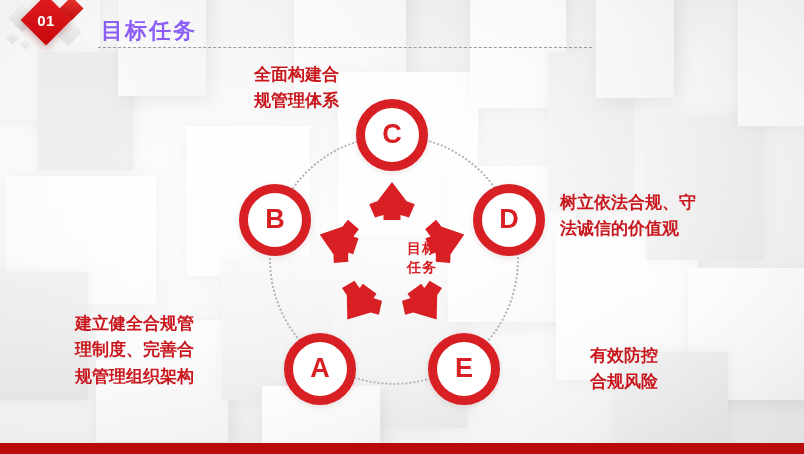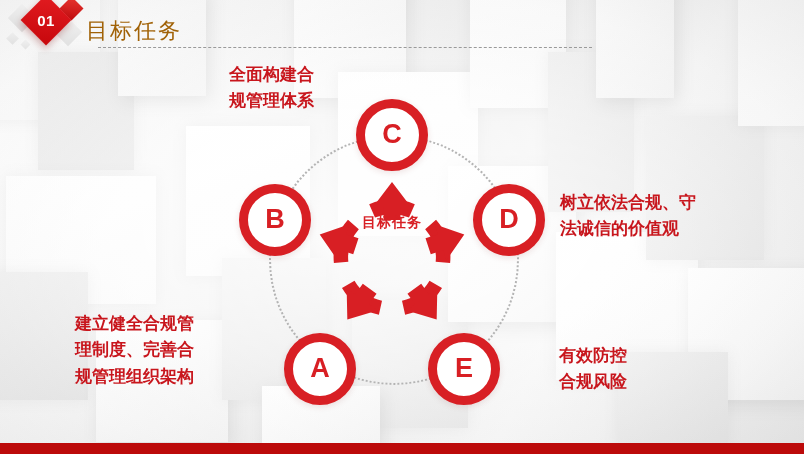--- a/index.html
+++ b/index.html
@@ -62,24 +62,24 @@
     left: 57px; top: 6px; width: 17px; height: 17px;
     background: linear-gradient(140deg, #e8352f 0%, #c10d10 100%);
   }
   .dia-g1 { left: 6px;  top: 14px; width: 20px; height: 20px; background: linear-gradient(135deg,#efefef,#dddddd); }
   .dia-g2 { left: 52px; top: 28px; width: 20px; height: 20px; background: linear-gradient(135deg,#f3f3f3,#e0e0e0); }
   .dia-g3 { left: 2px;  top: 40px; width: 9px;  height: 9px;  background: linear-gradient(135deg,#eeeeee,#e1e1e1); }
   .dia-g4 { left: 16px; top: 47px; width: 7px;  height: 7px;  background: linear-gradient(135deg,#f0f0f0,#e3e3e3); }
 
   .hdr-title {
     position: absolute;
-    left: 86px; top: 16px;
+    left: 101px; top: 16px;
     font-size: 22px;
-    font-weight: normal;
-    color: #a16207;
+    font-weight: bold;
+    color: #8b5cf6;
     letter-spacing: 2px;
   }
   .hdr-rule {
     position: absolute;
     left: 98px; top: 47px;
     width: 494px; height: 0;
     border-top: 1px dashed #9a9a9a;
   }
 
   
@@ -128,21 +128,22 @@
     position: absolute;
     left: 91px; top: 91px;
     width: 158px; height: 158px;
   }
   .hub-core {
     position: absolute;
     left: 34px; top: 34px;
     width: 90px; height: 90px;
     border-radius: 50%;
     display: flex;
-    align-items: flex-start;
+    flex-direction: column;
+    align-items: flex-end;
     justify-content: center;
   }
   .hub-l1, .hub-l2 {
     font-size: 14px;
     font-weight: bold;
     color: #d81f24;
     line-height: 1.35;
     letter-spacing: 1px;
   }
 
@@ -150,23 +151,23 @@
   .callout {
     position: absolute;
     color: #c8161d;
     font-size: 17px;
     font-weight: bold;
     line-height: 1.55;
     white-space: pre-line;
   }
   .c-a { left: 42px;  top: 311px; width: 185px; text-align: center; }
   .c-b { left: 104px; top: 190px; width: 110px; text-align: left; }
-  .c-c { left: 204px; top: 62px;  width: 135px; text-align: center; }
+  .c-c { left: 204px; top: 62px;  width: 135px; text-align: right; }
   .c-d { left: 560px; top: 190px; width: 175px; text-align: left; }
-  .c-e { left: 528px; top: 343px; width: 130px; text-align: center; }
+  .c-e { left: 528px; top: 343px; width: 130px; text-align: right; }
 </style>
 </head>
 <body>
 
 <div id="slide">
 
   <div class="bg-base"></div>
   <div class="bg-shapes">
     <div class="bgq lt" style="left:-20px;  top:-30px;  width:120px; height:150px;"></div>
     <div class="bgq dk" style="left:38px;   top:52px;   width:96px;  height:118px;"></div>

